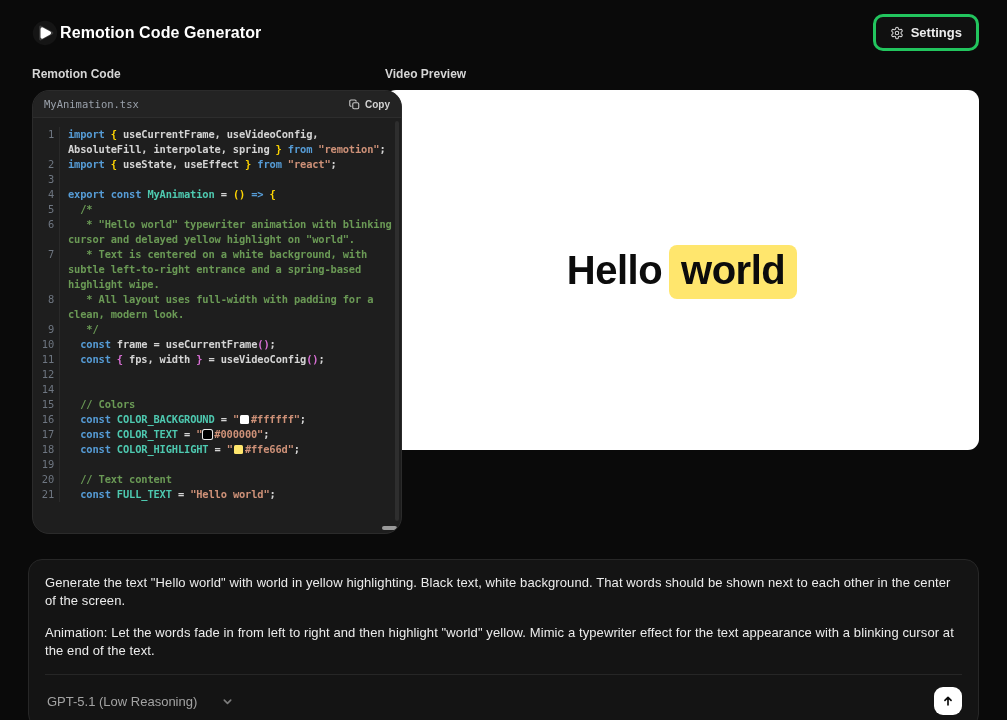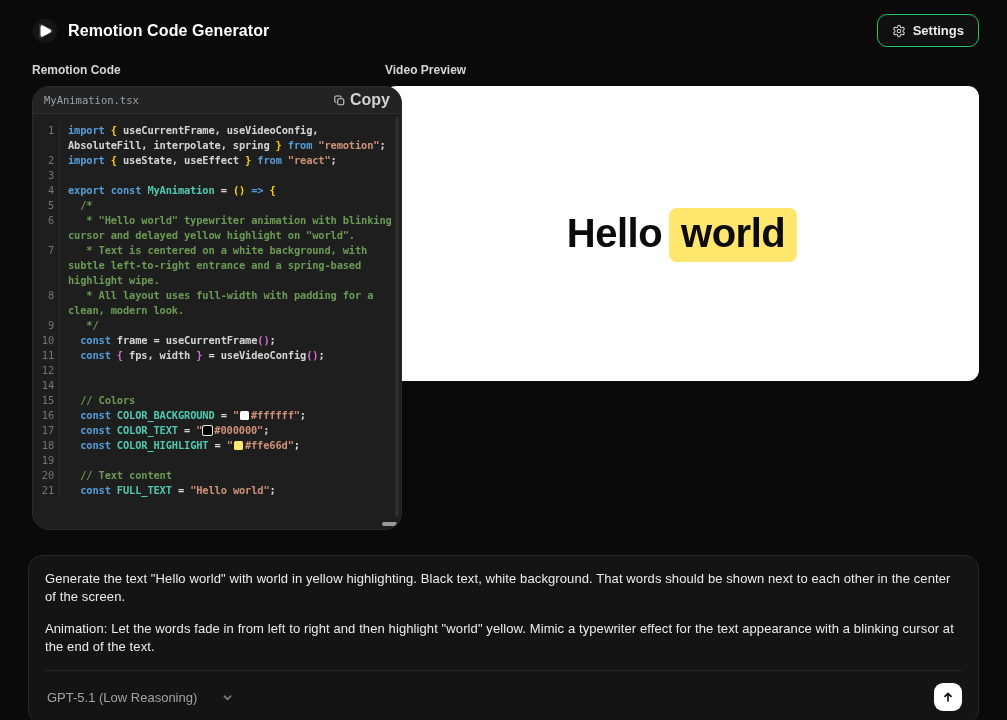--- a/index.html
+++ b/index.html
@@ -6,68 +6,68 @@
   html,body { width:1007px; height:720px; overflow:hidden; }
   body {
     background:#0a0a0a;
     font-family:"Liberation Sans", sans-serif;
     color:#e5e5e5;
     -webkit-font-smoothing:antialiased;
   }
 
   
   .header { display:flex; align-items:center; justify-content:space-between; padding:14px 28px 10px 32px; }
-  .brand { display:flex; align-items:center; gap:10px; }
+  .brand { display:flex; align-items:center; gap:2px; }
   .logo { width:26px; height:26px; display:block; }
   .app-title { font-size:16px; font-weight:700; color:#fff; letter-spacing:.1px; }
   .settings-btn {
     display:flex; align-items:center; gap:7px;
-    background:#101010; border:1px solid #22c55e; border-radius:10px;
+    background:#101010; border:3px solid #22c55e; border-radius:10px;
     padding:8px 14px; color:#ededed; font-size:13px; font-weight:600; cursor:pointer;
   }
   .settings-btn svg { width:14px; height:14px; stroke:#d7d7d7; fill:none; stroke-width:1.8; }
 
   
   .main { display:flex; gap:23px; padding:6px 28px 0 32px; }
   .col-left { width:330px; flex:none; }
   .col-right { flex:1; }
   .section-label { font-size:12px; font-weight:700; color:#d6d6d6; margin-bottom:9px; }
 
   
   .editor {
     width:370px; height:444px; background:#1e1e1e; border:1px solid #2b2b2b;
     border-radius:17px; overflow:hidden; position:relative;
   }
   .editor-bar {
     height:27px; background:#232323; border-bottom:1px solid #2d2d2d;
     display:flex; align-items:center; justify-content:space-between; padding:0 11px;
   }
   .filename { font-family:"DejaVu Sans Mono", monospace; font-size:10.5px; color:#9aa1ab; }
-  .copy-btn { display:flex; align-items:center; gap:5px; background:none; border:none; color:#d2d2d2; font-size:16px; font-weight:600; cursor:pointer; font-family:"Liberation Sans",sans-serif; }
+  .copy-btn { display:flex; align-items:center; gap:5px; background:none; border:none; color:#d2d2d2; font-size:10px; font-weight:600; cursor:pointer; font-family:"Liberation Sans",sans-serif; }
   .copy-btn svg { width:11px; height:11px; stroke:#c9c9c9; fill:none; stroke-width:1.4; }
 
   .code { padding:9px 0 6px 6px; font-family:"DejaVu Sans Mono", monospace; font-size:10.4px; font-weight:600; letter-spacing:-0.15px; line-height:15px; }
   .code-line { display:flex; }
   .ln { flex:none; width:20px; text-align:right; color:#6e7681; padding-right:5px; font-weight:400; user-select:none; }
   .lc { flex:1; min-width:0; white-space:pre-wrap; word-break:break-word; border-left:1px solid #2a2a2a; padding-left:8px; color:#d4d4d4; }
   .tk-kw { color:#569cd6; }
   .tk-pl { color:#d4d4d4; }
   .tk-cn { color:#4ec9b0; }
   .tk-st { color:#ce9178; }
   .tk-cm { color:#6a9955; }
   .tk-b1 { color:#ffd602; }
   .tk-b2 { color:#da70d6; }
   .swatch { display:inline-block; width:9px; height:9px; margin:0 2px 0 1px; vertical-align:-1px; border-radius:1.5px; }
   .swatch-dark { box-shadow:0 0 0 1px #e8e8e8; }
   .vscroll { position:absolute; right:2px; top:30px; bottom:12px; width:4px; background:#2e2e2e; border-radius:2px; }
   .hscroll { position:absolute; right:4px; bottom:3px; width:15px; height:4px; background:#9a9a9a; border-radius:2px; }
 
   
   .preview {
-    height:295px; background:#ffffff; border-radius:11px;
+    height:360px; background:#ffffff; border-radius:11px;
     display:flex; align-items:center; justify-content:center;
   }
   .preview-text { font-size:40px; font-weight:700; color:#0c0c0c; letter-spacing:-0.5px; }
   .hl-word { border-radius:8px; padding:3px 12px 7px; margin-left:7px; }
 
   
   .prompt-box {
     margin:25px 28px 0 28px; background:#141414; border:1px solid #272727;
     border-radius:14px; padding:14px 16px 12px 16px;
   }

